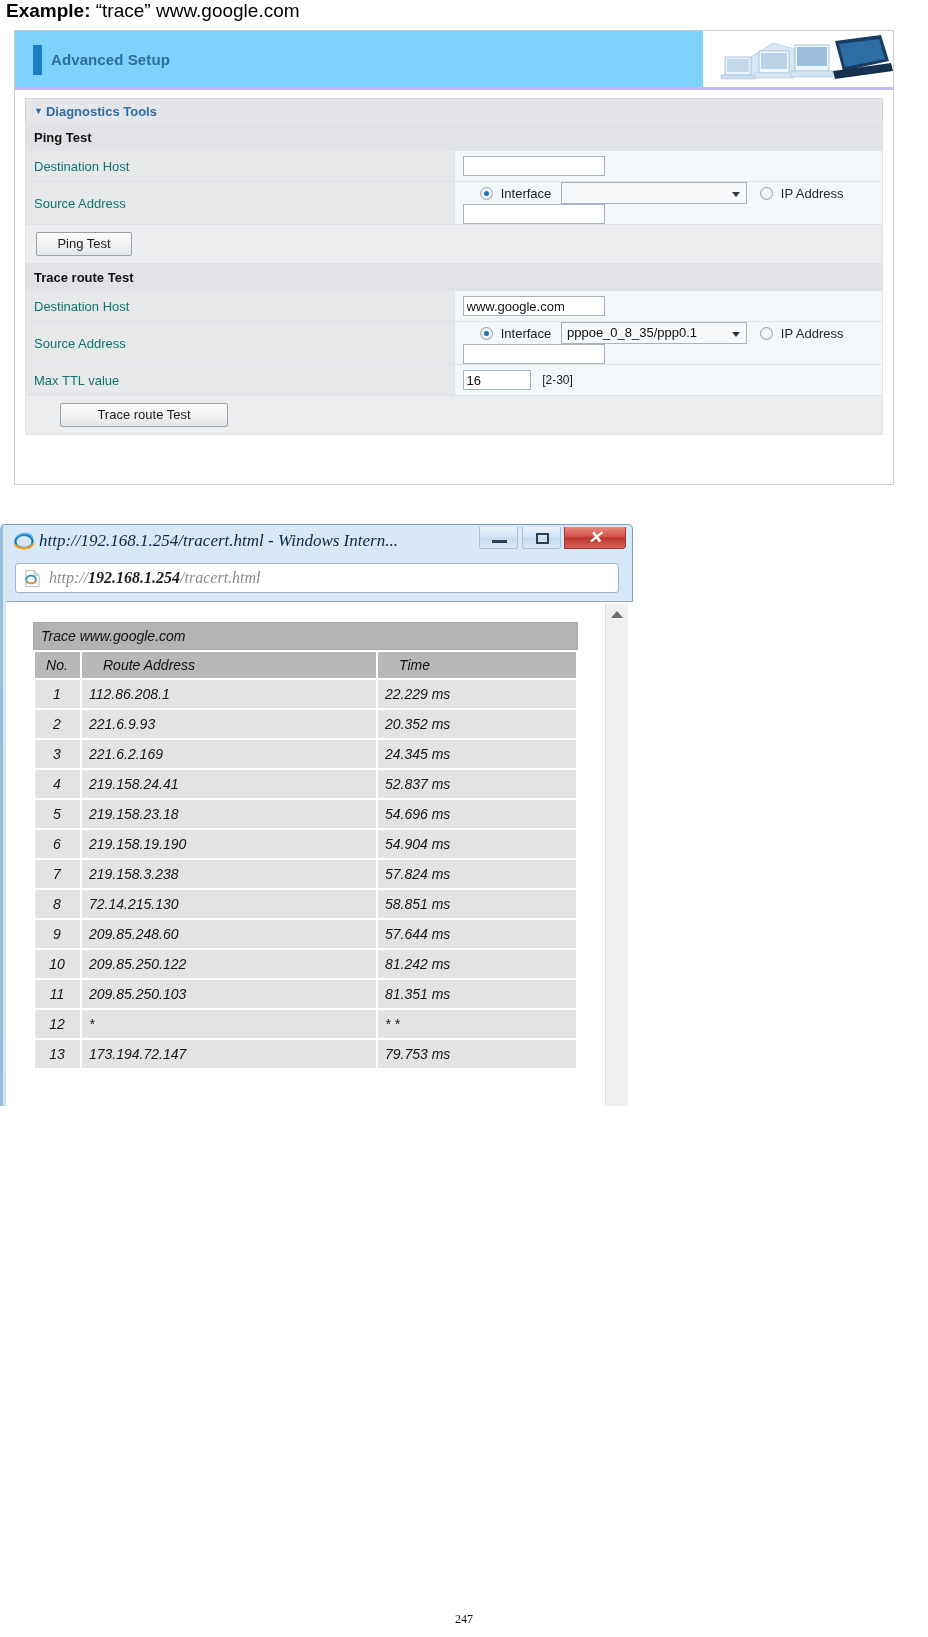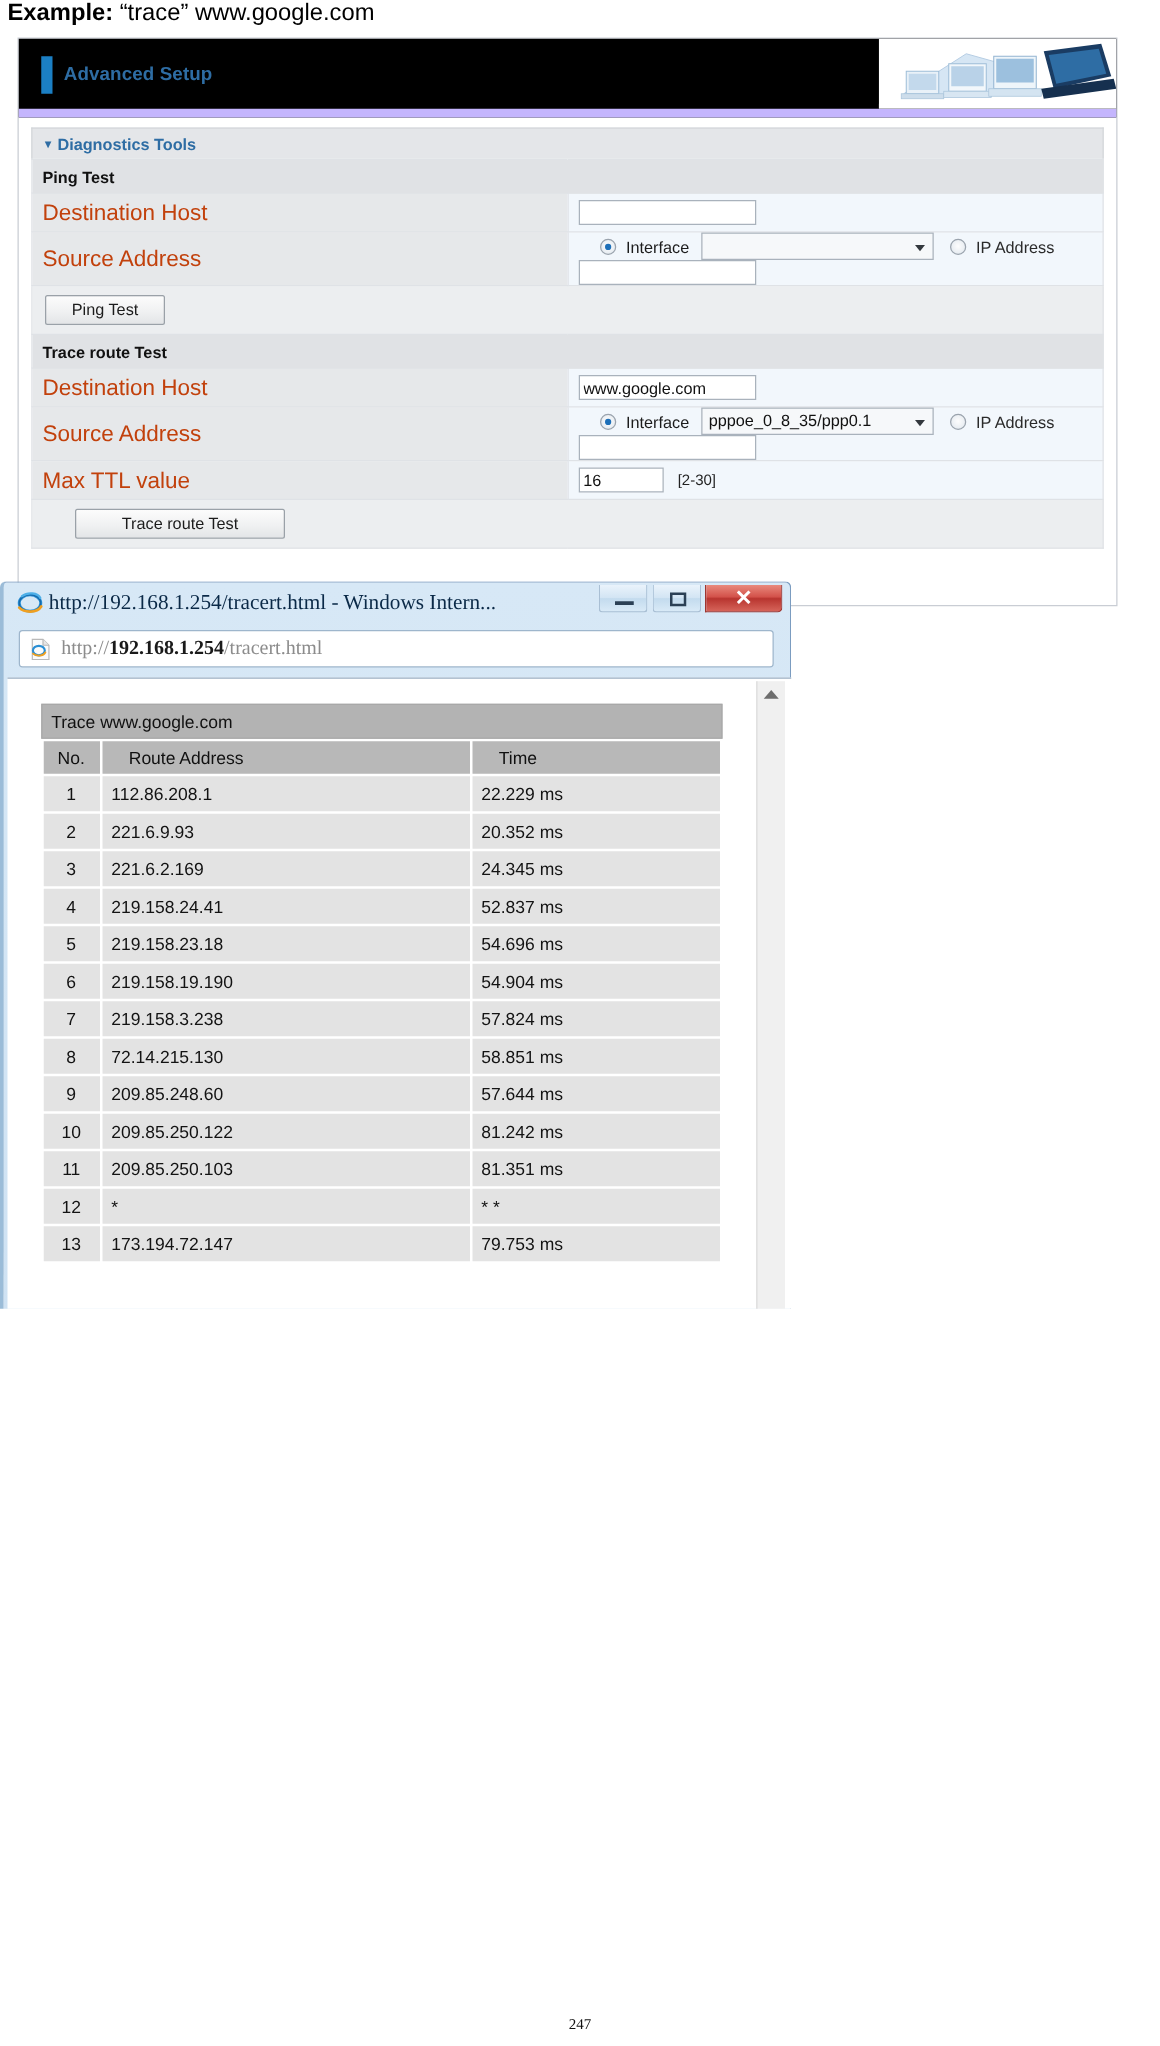--- a/index.html
+++ b/index.html
@@ -34,22 +34,22 @@
     top: 30px;
     width: 880px;
     height: 455px;
     background: #ffffff;
     border: 1px solid #c9cdd4;
     box-sizing: border-box;
   }
   .router-header {
     position: relative;
     height: 56px;
-    border-bottom: 7px solid #c4b5fd;
-    background: #000000;
+    border-bottom: 3px solid #c4b5fd;
+    background: #7dd3fc;
     overflow: hidden;
   }
   .hdr-bar {
     position: absolute;
     left: 18px;
     top: 14px;
     width: 9px;
     height: 30px;
     background: #1b7fc4;
   }
@@ -104,22 +104,22 @@
     border: 1px solid #dfe2e6;
     padding: 0;
     height: 30px;
     vertical-align: middle;
     margin-top: 32px;
   }
   td.lbl {
     width: 313px;
     background: #e6e8ea;
     padding-left: 8px !important;
-    color: #c2410c;
-    font-size: 18px;
+    color: #0f766e;
+    font-size: 13px;
   }
   td.val {
     background: #f2f7fc;
     padding-left: 8px !important;
   }
   tr.sectionrow td {
     background: #e0e2e5;
     font-weight: bold;
     padding-left: 8px !important;
     height: 26px;
@@ -220,24 +220,25 @@
     border-radius: 2px;
     text-align: center;
   }
   .btn.b1 { width: 96px; margin-left: 2px; }
   .btn.b2 { width: 168px; margin-left: 26px; }
 
   
   .ie-window {
     position: absolute;
     left: 0px;
-    top: 465px;
+    top: 524px;
     width: 633px;
     height: 582px;
     overflow: hidden;
+    font-style: italic;
   }
   .ie-frame {
     position: absolute;
     left: 0; top: 0;
     width: 633px;
     height: 600px;
     background: linear-gradient(to bottom, #d7e8f6 0%, #cfe2f3 100%);
     border: 1px solid #7b9cc0;
     border-left: 3px solid #9bbcd8;
     box-sizing: border-box;

